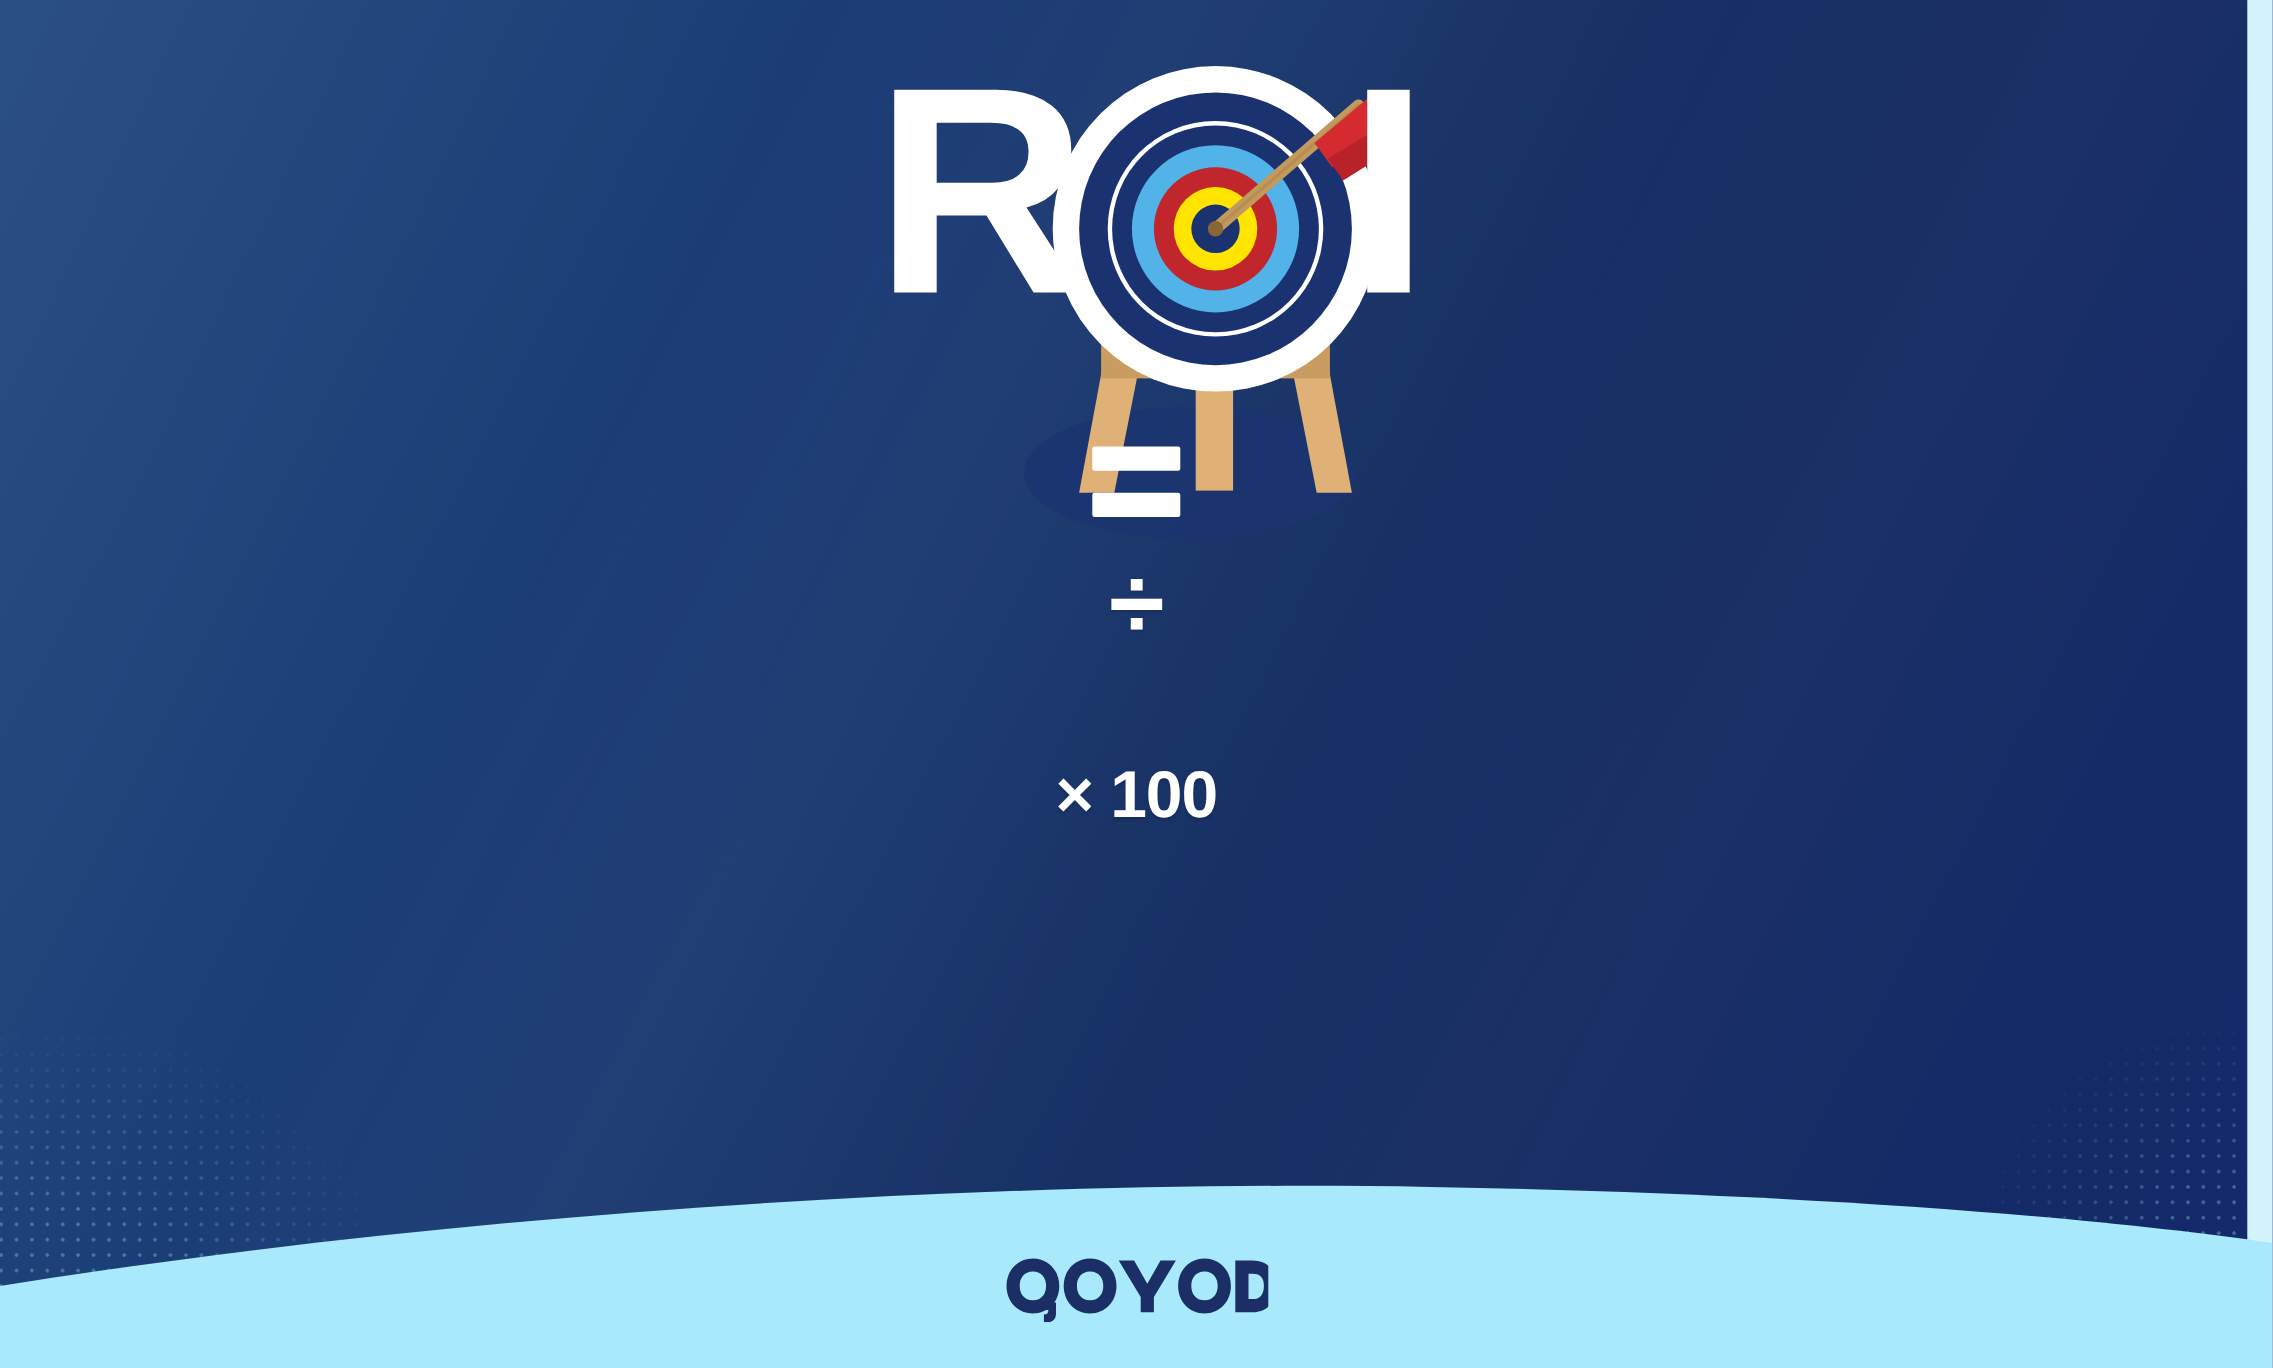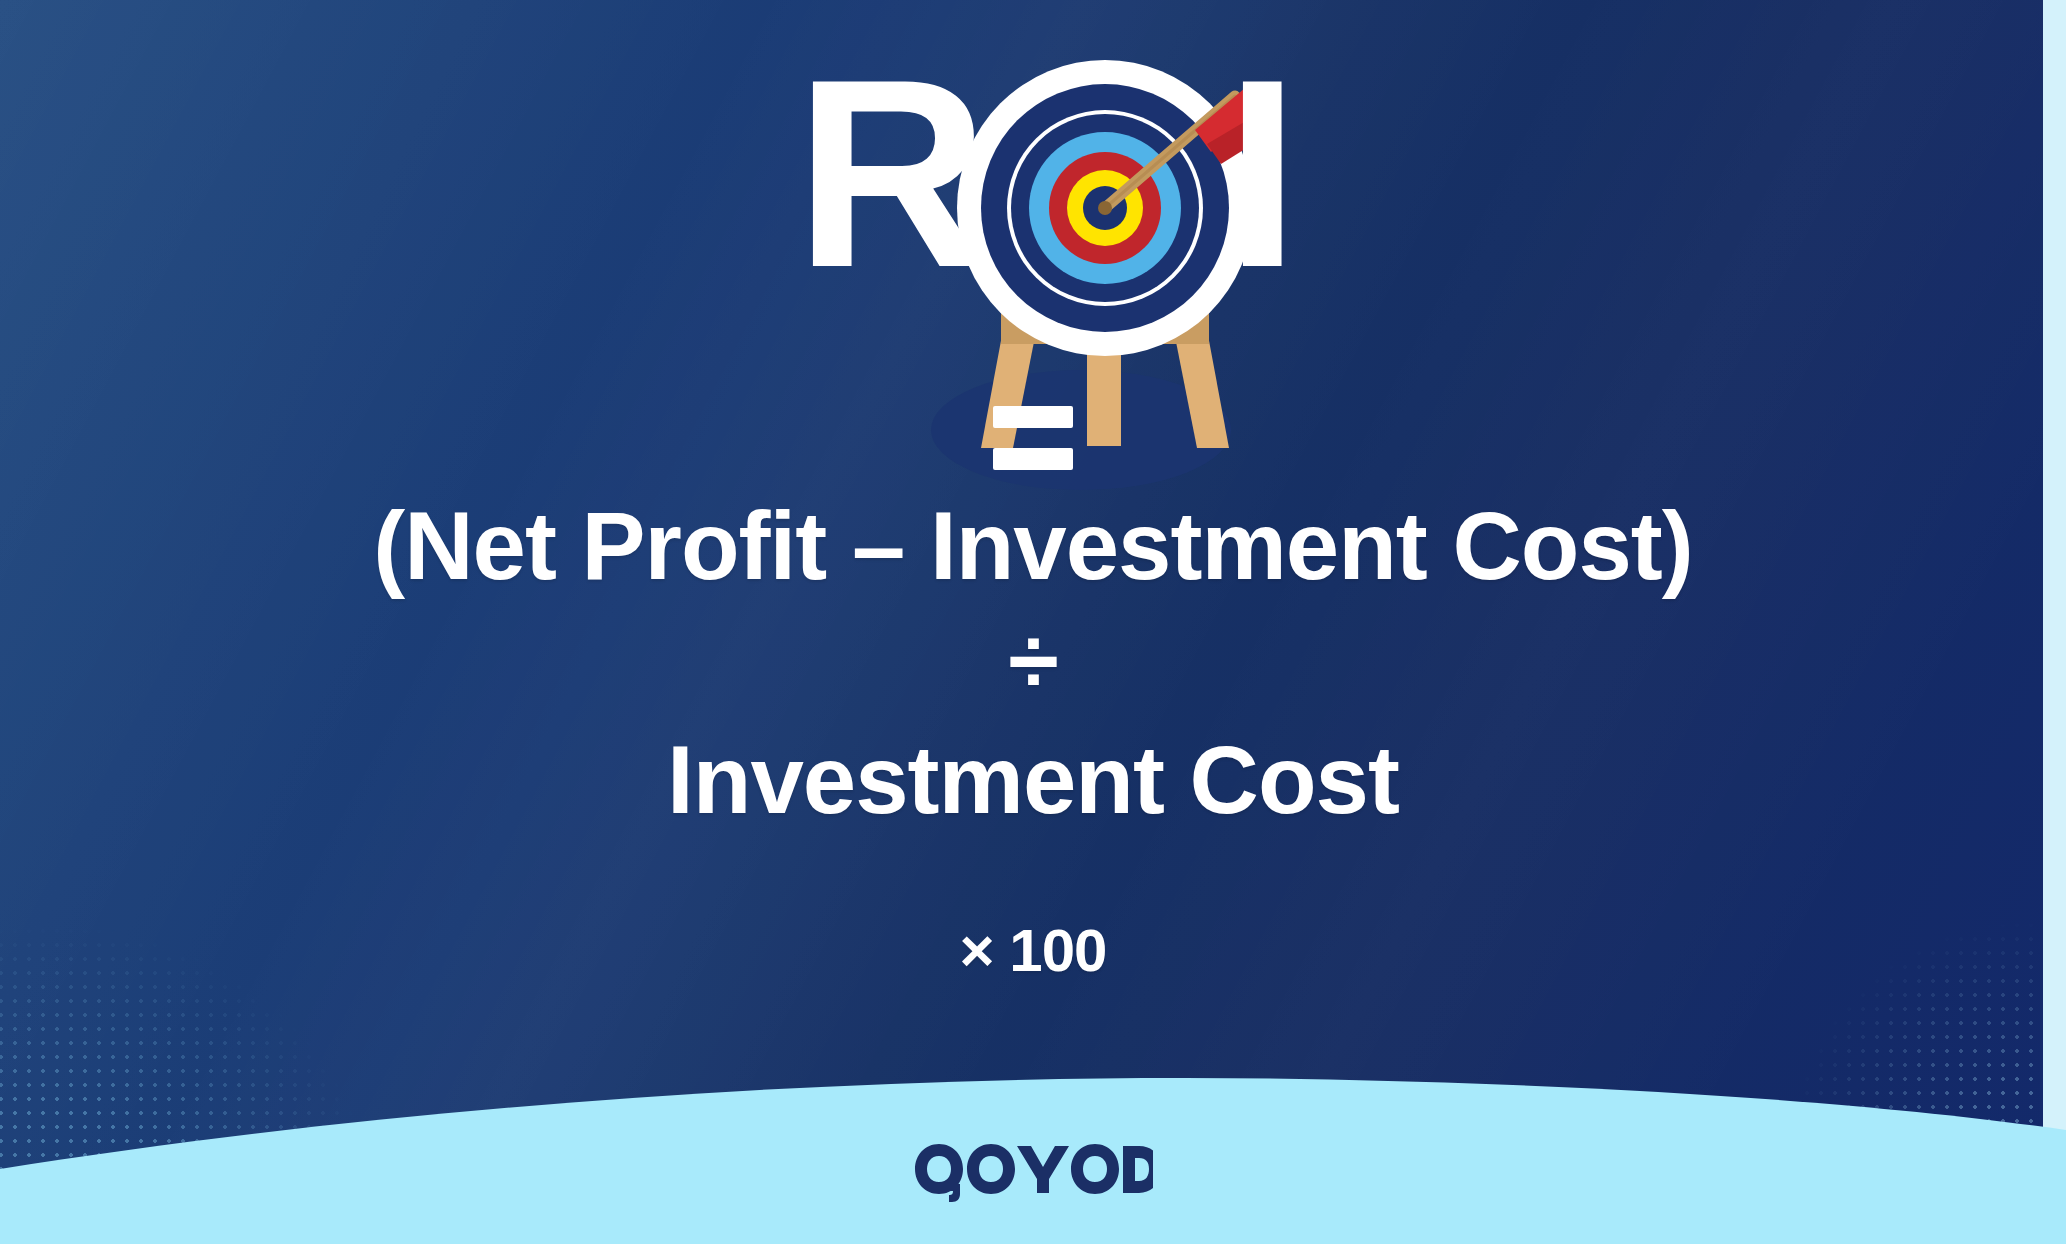--- a/index.html
+++ b/index.html
@@ -170,23 +170,21 @@
 
     <div class="roi-letter roi-I">I</div>
   </div>
 
   <div class="equals">
     <div class="eq-bar b1"></div>
     <div class="eq-bar b2"></div>
   </div>
 
   <div class="formula">
-    <div class="f-line f-numerator">(Net Profit – Investment Cost)</div>
     <div class="f-line f-divide">÷</div>
-    <div class="f-line f-denominator">Investment Cost</div>
     <div class="f-line f-multiplier">× 100</div>
   </div>
 
   <div class="logo">
     <svg width="240" height="62" viewBox="0 0 240 62">
       <g fill="#1b2f66">
 
         <path d="M26,4 C40,4 50,15 50,29 C50,43 40,54 26,54 C12,54 2,43 2,29 C2,15 12,4 26,4 Z
                  M26,16 C18,16 14,22 14,29 C14,36 18,42 26,42 C34,42 38,36 38,29 C38,22 34,16 26,16 Z"></path>
 

